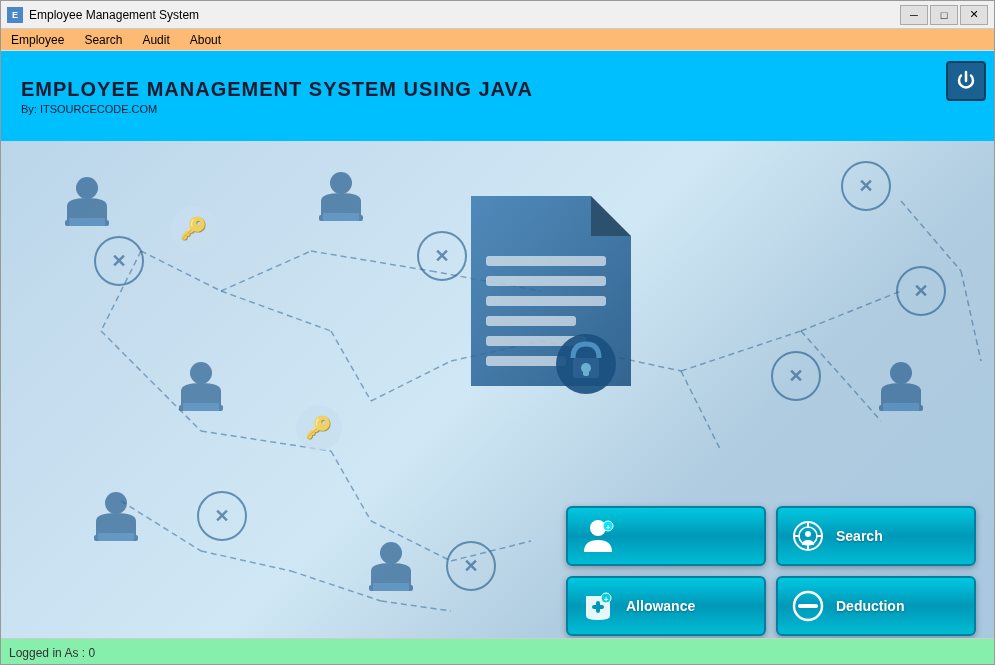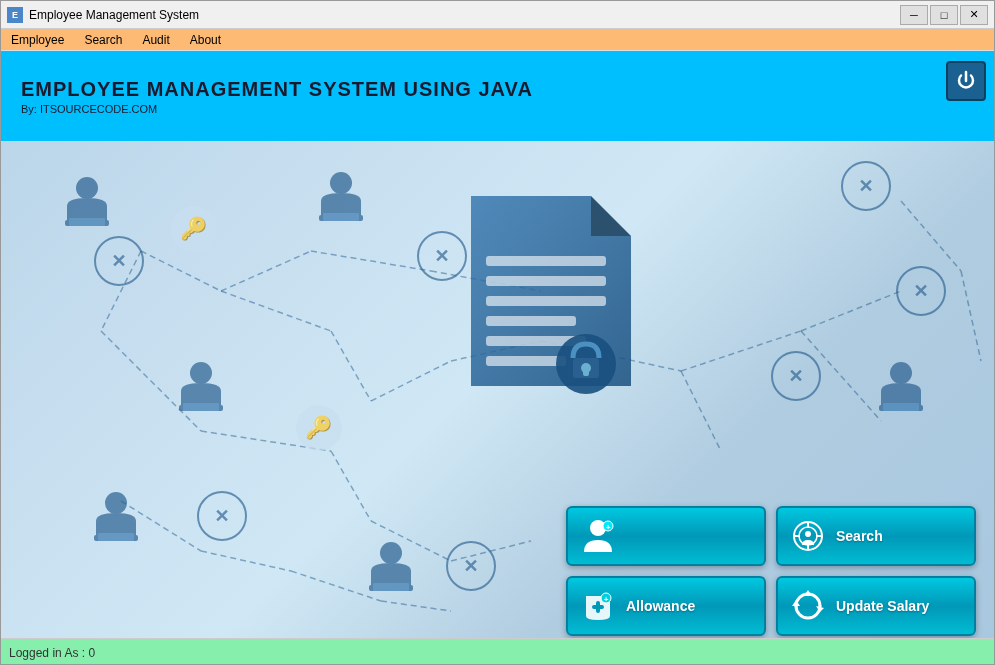--- a/index.html
+++ b/index.html
@@ -437,35 +437,31 @@
           <path d="M6 8 L6 28 Q6 32 18 32 Q30 32 30 28 L30 8 Z" fill="white" opacity="0.9"></path>
           <rect x="16" y="13" width="4" height="12" rx="2" fill="#0098b8"></rect>
           <rect x="12" y="17" width="12" height="4" rx="2" fill="#0098b8"></rect>
           <circle cx="26" cy="10" r="5" fill="#00d0e0" stroke="white" stroke-width="1"></circle>
           <text x="26" y="14" text-anchor="middle" fill="white" font-size="8" font-weight="bold">+</text>
         </svg>
       </div>
       <span class="btn-label">Allowance</span>
     </div>
 
+
     <div class="action-btn">
       <div class="btn-icon">
         <svg width="36" height="36" viewBox="0 0 36 36" fill="none">
 
-          <path d="M18 6 A12 12 0 0 1 30 18" stroke="white" stroke-width="3" fill="none" stroke-linecap="round"></path>
-          <path d="M30 18 A12 12 0 0 1 6 18" stroke="white" stroke-width="3" fill="none" stroke-linecap="round"></path>
-          <path d="M6 18 A12 12 0 0 1 18 6" stroke="white" stroke-width="3" fill="none" stroke-linecap="round"></path>
-          <polygon points="18,2 22,8 14,8" fill="white"></polygon>
-          <polygon points="30,24 26,18 34,20" fill="white"></polygon>
-          <polygon points="6,12 2,18 10,18" fill="white"></polygon>
+          <circle cx="18" cy="18" r="14" stroke="white" stroke-width="2.5" fill="none"></circle>
+          <rect x="8" y="16" width="20" height="4" rx="2" fill="white"></rect>
         </svg>
       </div>
-      <span class="btn-label">Update Salary</span>
+      <span class="btn-label">Deduction</span>
     </div>
-
 
 
   </div>
 
   <div class="status-bar">
     <span>Logged in As : 0</span>
   </div>
 
 </div>
 

